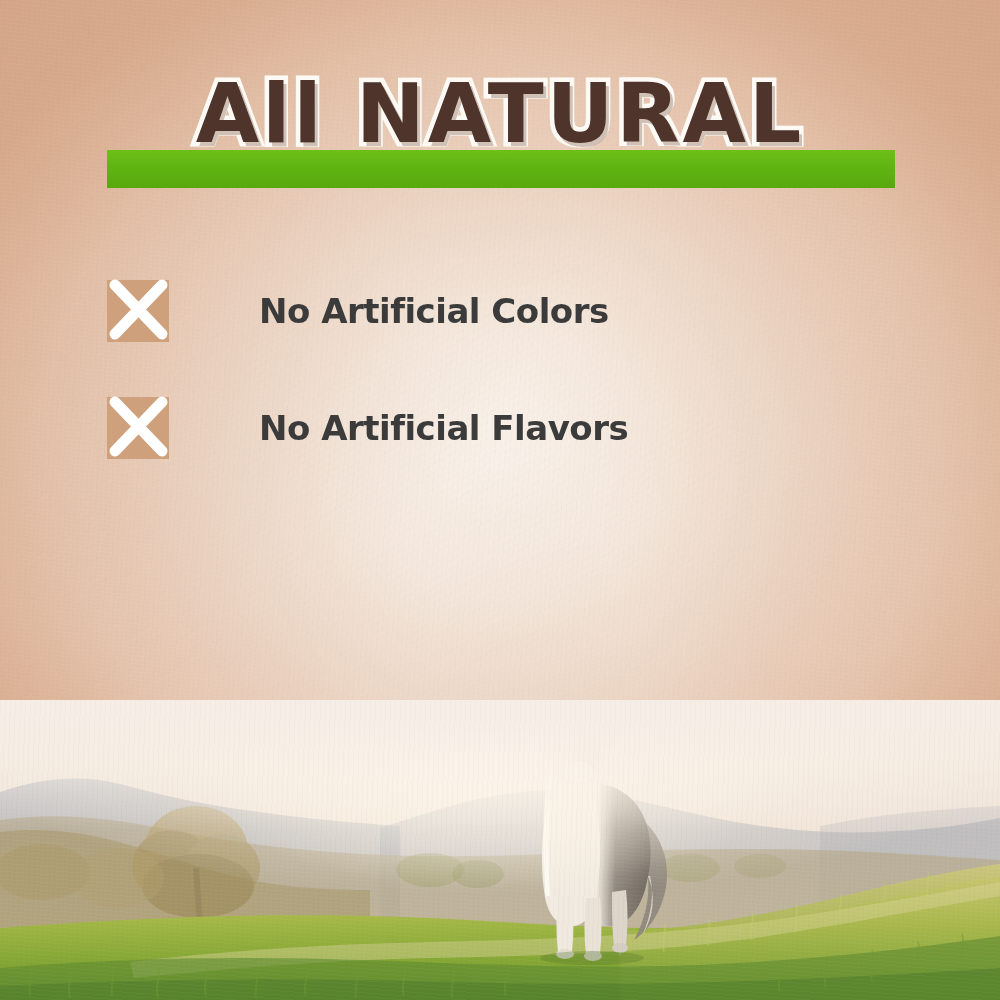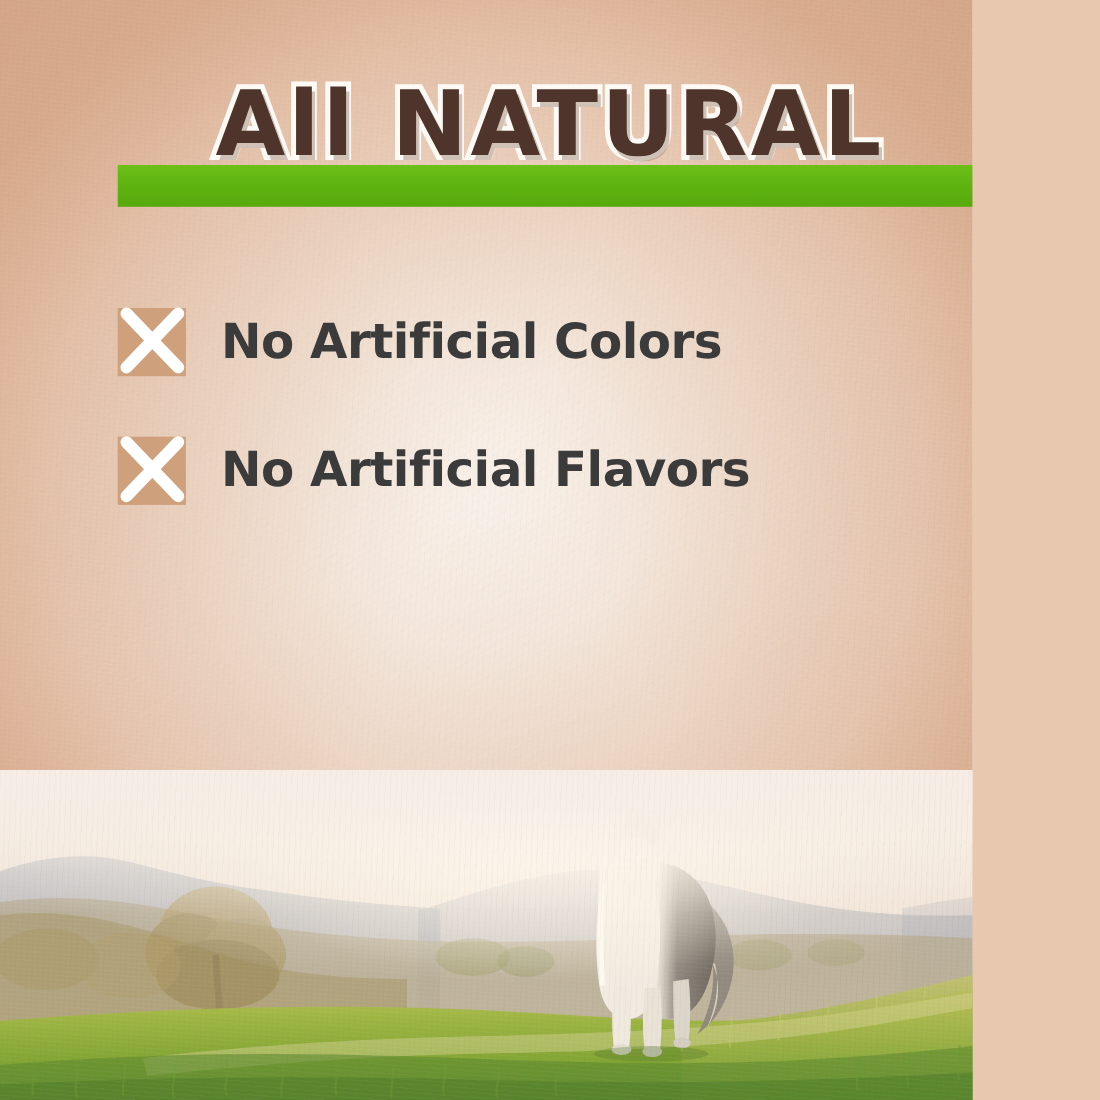--- a/index.html
+++ b/index.html
@@ -3,23 +3,22 @@
 <meta charset="utf-8">
 <title>All Natural</title>
 <style>
   html,body{margin:0;padding:0;}
   body{
     width:1000px;height:1000px;overflow:hidden;
     font-family:"Liberation Sans", sans-serif;
     background:#e9c8b0;
   }
   #poster{
-    position:relative;width:860px;height:1000px;overflow:hidden;
+    position:relative;width:1000px;height:1000px;overflow:hidden;
     background:#e9c8b0;
-    padding-left:24px;
   }
 
   
   .bg-base{
     position:absolute;inset:0;
     background:
       radial-gradient(ellipse 62% 52% at 50% 46%,
           #fbf5ef 0%, #f8efe6 26%, #f2e0d2 50%, #ecd0bd 70%, #e5c1a8 88%, #e0b79d 100%);
   }
   .bg-mottle{
@@ -70,23 +69,23 @@
     position:relative;height:117px;
     display:flex;align-items:center;
   }
   .xbox{
     position:relative;flex:0 0 auto;
     width:62px;height:62px;
     background:#cfa07c;
   }
   .xbox svg{position:absolute;left:-5px;top:-5px;width:72px;height:72px;display:block;}
   .claim-label{
-    margin-left:32px;
+    margin-left:90px;
     font-family:"DejaVu Sans", sans-serif;
-    font-weight:700;font-size:44px;line-height:56px;
+    font-weight:700;font-size:34px;line-height:56px;
     letter-spacing:-.5px;
     color:#3b3b3b;
     white-space:nowrap;
   }
 
   
   .photo{
     position:absolute;left:0;bottom:0;width:1000px;height:300px;
     overflow:hidden;
   }

